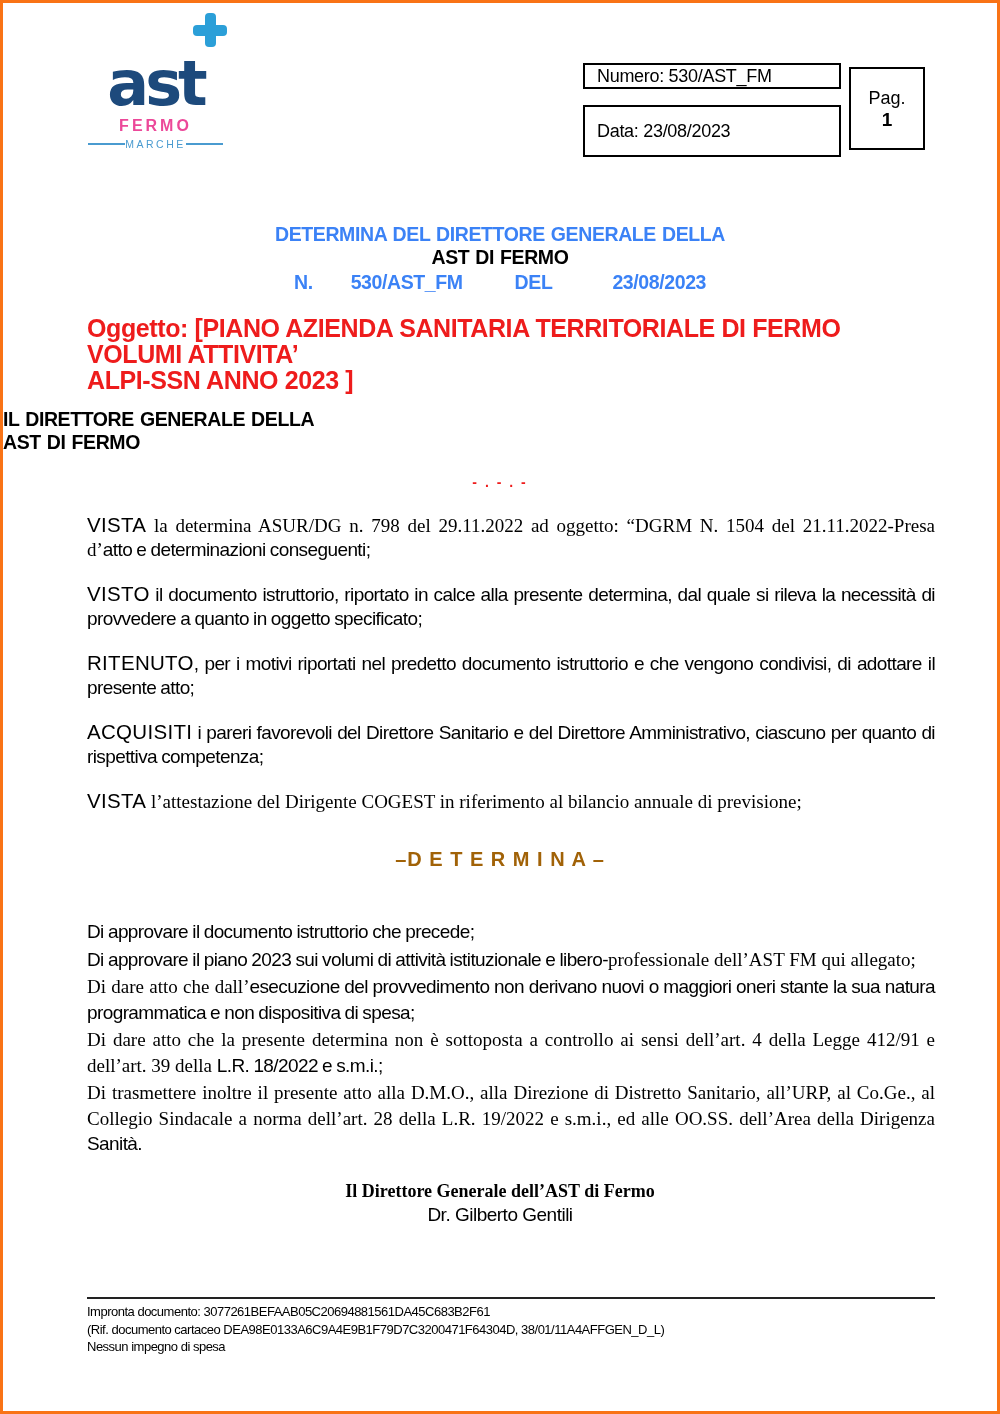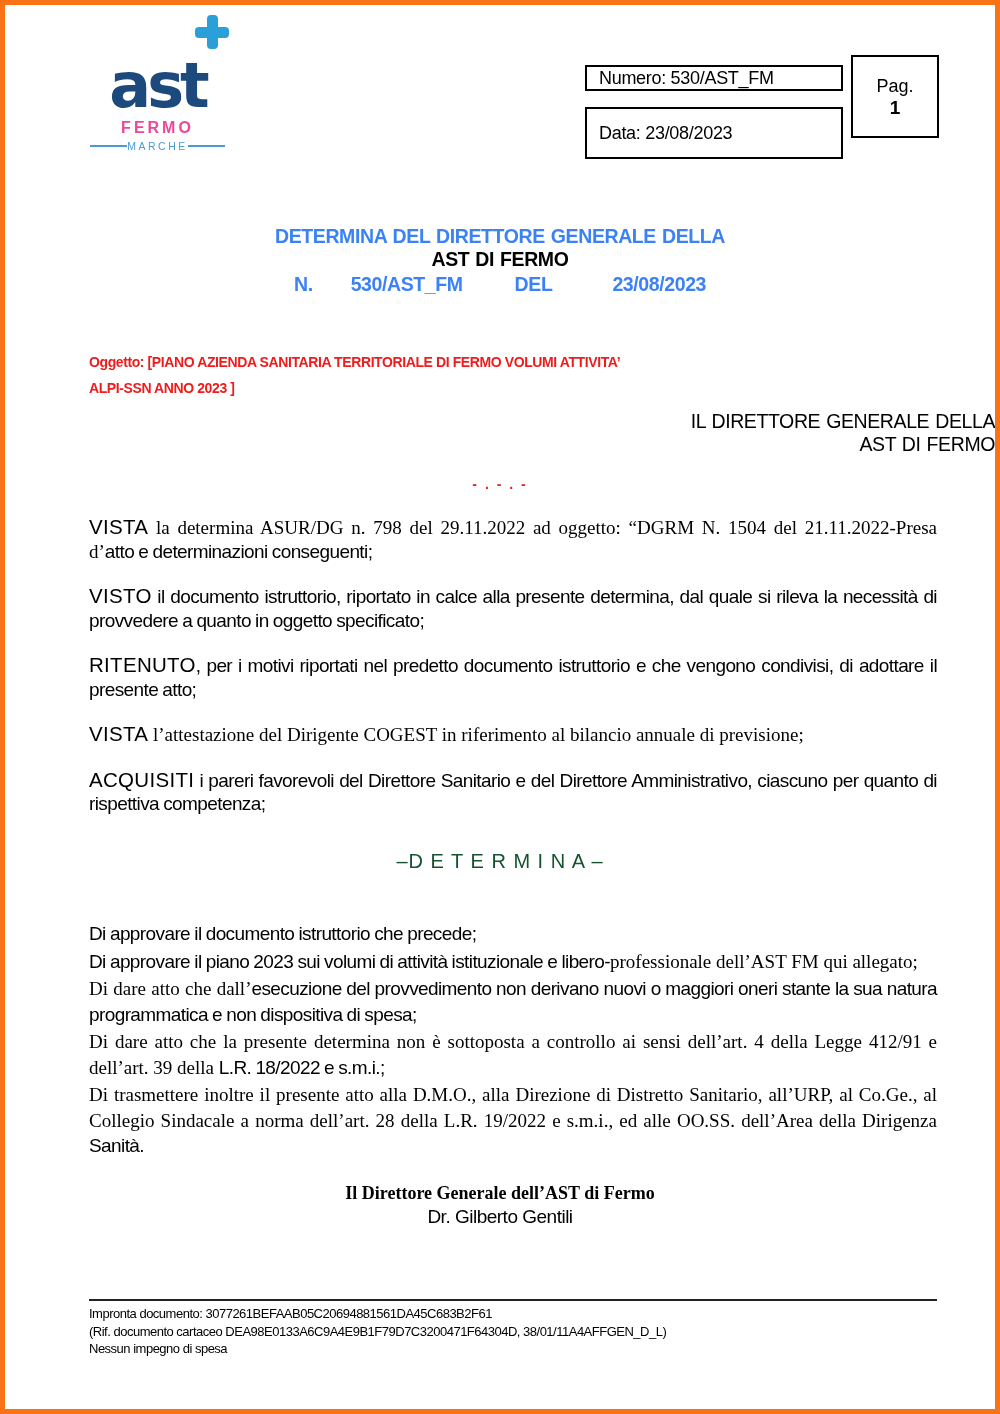--- a/index.html
+++ b/index.html
@@ -1,20 +1,20 @@
 <!DOCTYPE html>
 <html><head>
 <meta charset="utf-8">
 <style>
   html,body{margin:0;padding:0;background:#ffffff;}
   .page{
     position:relative;
     width:1000px;height:1414px;
     background:#ffffff;
-    border:5px solid #f97316;
+    border:3px solid #f97316;
     box-sizing:border-box;
     font-family:"Liberation Sans",sans-serif;
     color:#000;
     overflow:hidden;
   }
   
   .logo{position:absolute;left:85px;top:50px;width:135px;text-align:center;}
   .logo-word{
     position:relative;display:inline-block;
     font-family:"DejaVu Sans",sans-serif;
@@ -35,53 +35,52 @@
   .logo-marche .rule{flex:1;height:1.5px;background:#4a9bd0;}
   
   .hbox{
     position:absolute;box-sizing:border-box;border:2px solid #000;
     display:flex;align-items:center;padding-left:12px;
     font-size:18px;letter-spacing:-0.3px;
   }
   .hbox.numero{left:580px;top:60px;width:258px;height:26px;}
   .hbox.data{left:580px;top:102px;width:258px;height:52px;}
   .pagbox{
-    position:absolute;left:846px;top:50px;width:88px;height:83px;
+    position:absolute;left:846px;top:64px;width:76px;height:83px;
     box-sizing:border-box;border:2px solid #000;
     display:flex;flex-direction:column;align-items:center;justify-content:center;
     font-size:18px;line-height:21px;
   }
   .pagbox .pagnum{font-size:19px;font-weight:600;}
   
   .title-block{position:absolute;left:0;right:0;top:220px;text-align:center;}
   .t-line{font-weight:bold;font-size:19.5px;line-height:23px;letter-spacing:-0.4px;word-spacing:1px;}
   .t-red{color:#3b82f6;}
   .t-nline{margin-top:2px;}
   .t-nline .gap1{margin-right:38px;}
   .t-nline .gap2{margin-right:52px;}
   .t-nline .gap3{margin-right:60px;}
   .oggetto{
     position:absolute;left:84px;top:312px;width:846px;
-    color:#ee1c1c;font-weight:bold;font-size:14px;line-height:26px;
+    color:#ee1c1c;font-weight:bold;font-size:25px;line-height:26px;
     letter-spacing:-0.4px;
-    margin-top:32px;
   }
   
-  .subtitle{position:absolute;left:0;right:0;top:405px;text-align:right;
-    font-weight:normal;font-size:19.5px;line-height:23px;letter-spacing:-0.4px;word-spacing:1px;}
+  .subtitle{position:absolute;left:0;right:0;top:405px;text-align:left;
+    font-weight:bold;font-size:19.5px;line-height:23px;letter-spacing:-0.4px;word-spacing:1px;}
   .divider{position:absolute;left:0;right:0;top:471px;text-align:center;
     color:#ee1c1c;font-weight:bold;font-size:14px;letter-spacing:2px;}
   
   .body-flow{position:absolute;left:84px;top:510px;width:848px;}
   .body-par{margin:0 0 21px 0;text-align:justify;font-size:19px;line-height:23.5px;}
   .run-sans{font-family:"Liberation Sans",sans-serif;letter-spacing:-0.6px;word-spacing:-0.5px;}
   .run-serif{font-family:"Liberation Serif",serif;letter-spacing:0;}
   .run-keyword{font-size:20.5px;letter-spacing:0.3px;}
   .determina-h{position:absolute;left:0;right:0;top:845px;text-align:center;
-    color:#14532d;font-weight:normal;font-size:20px;letter-spacing:1px;}
+    color:#a16207;font-weight:bold;font-size:20px;letter-spacing:1px;}
   .list-flow{position:absolute;left:84px;top:916px;width:848px;}
   .list-par{margin:0 0 2px 0;text-align:justify;font-size:19px;line-height:25.5px;}
   
   .signature{position:absolute;left:0;right:0;top:1176px;text-align:center;}
   .sig-role{font-family:"Liberation Serif",serif;font-weight:bold;font-size:18px;line-height:24px;}
   .sig-name{font-size:19px;line-height:24px;letter-spacing:-0.5px;}
   
   .footer{
     position:absolute;left:84px;top:1294px;width:848px;
     border-top:2px solid #222;padding-top:4px;
@@ -134,22 +133,22 @@
   <div class="subtitle">
     <div>IL DIRETTORE GENERALE DELLA</div>
     <div>AST DI FERMO</div>
   </div>
   <div class="divider">- . - . -</div>
 
   <div class="body-flow">
     <p class="body-par"><span class="run-sans run-keyword">VISTA</span><span class="run-serif"> la determina ASUR/DG n. 798 del 29.11.2022 ad oggetto: “DGRM N. 1504 del 21.11.2022-Presa d’</span><span class="run-sans">atto e determinazioni conseguenti;</span></p>
     <p class="body-par"><span class="run-sans run-keyword">VISTO</span><span class="run-sans"> il documento istruttorio, riportato in calce alla presente determina, dal quale si rileva la necessità di provvedere a quanto in oggetto specificato;</span></p>
     <p class="body-par"><span class="run-sans run-keyword">RITENUTO</span><span class="run-sans">, per i motivi riportati nel predetto documento istruttorio e che vengono condivisi, di adottare il presente atto;</span></p>
+    <p class="body-par"><span class="run-sans run-keyword">ACQUISITI</span><span class="run-sans"> i pareri favorevoli del Direttore Sanitario e del Direttore Amministrativo, ciascuno per quanto di rispettiva competenza;</span></p>
     <p class="body-par"><span class="run-sans run-keyword">VISTA</span><span class="run-serif"> l’attestazione del Dirigente COGEST in riferimento al bilancio annuale di previsione;</span></p>
-    <p class="body-par"><span class="run-sans run-keyword">ACQUISITI</span><span class="run-sans"> i pareri favorevoli del Direttore Sanitario e del Direttore Amministrativo, ciascuno per quanto di rispettiva competenza;</span></p>
   </div>
 
   <div class="determina-h">–D E T E R M I N A –</div>
 
   <div class="list-flow">
     <p class="list-par"><span class="run-sans">Di approvare il documento istruttorio che precede;</span></p>
     <p class="list-par"><span class="run-sans">Di approvare il piano 2023 sui volumi di attività istituzionale e libero-</span><span class="run-serif">professionale dell’AST FM qui allegato;</span></p>
     <p class="list-par"><span class="run-serif">Di dare atto che dall’</span><span class="run-sans">esecuzione del provvedimento non derivano nuovi o maggiori oneri stante la sua natura programmatica e non dispositiva di spesa;</span></p>
     <p class="list-par"><span class="run-serif">Di dare atto che la presente determina non è sottoposta a controllo ai sensi dell’art. 4 della Legge 412/91 e dell’art. 39 della </span><span class="run-sans">L.R. 18/2022 e s.m.i.;</span></p>
     <p class="list-par"><span class="run-serif">Di trasmettere inoltre il presente atto alla D.M.O., alla Direzione di Distretto Sanitario, all’URP, al Co.Ge., al Collegio Sindacale a norma dell’art. 28 della L.R. 19/2022 e s.m.i., ed alle OO.SS. dell’Area della Dirigenza </span><span class="run-sans">Sanità.</span></p>

